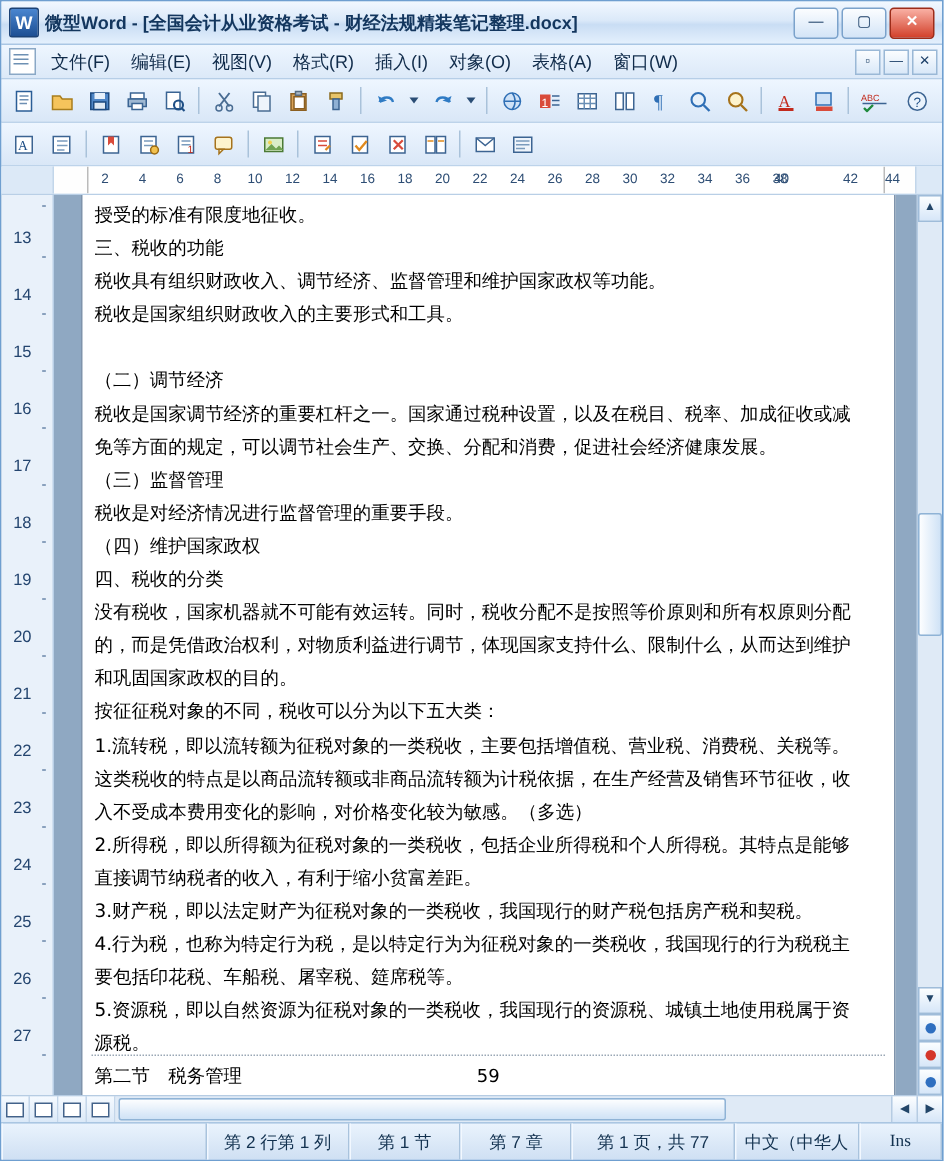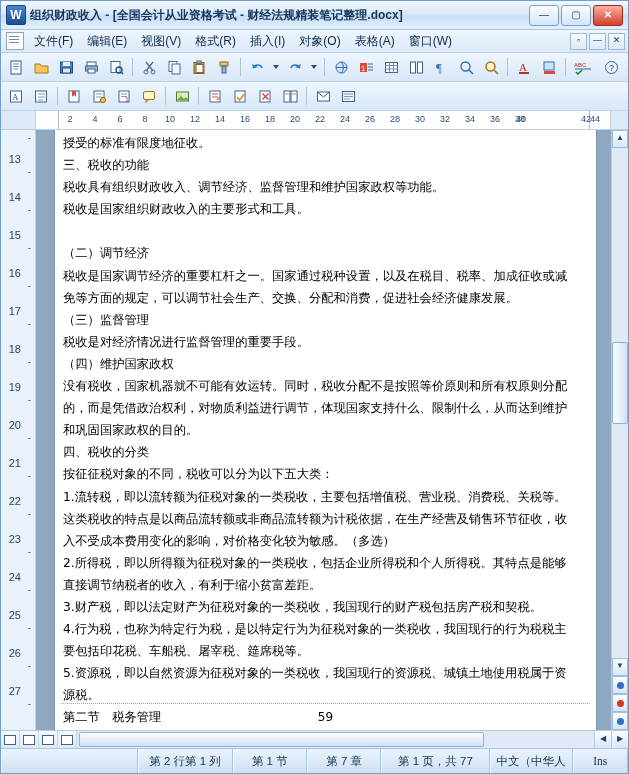--- a/index.html
+++ b/index.html
@@ -348,21 +348,21 @@
   }
   .st-ins { width: 44px; display:flex; align-items:center; justify-content:center;font-family:Liberation Serif, serif; }
 </style>
 </head>
 <body>
 
 <div class="window">
 
   <div class="titlebar">
     <div class="app-icon">W</div>
-    <div class="title-text">组织财政收入 - [全国会计从业资格考试 - 财经法规精装笔记整理.docx]</div>
+    <div class="title-text">微型Word - [全国会计从业资格考试 - 财经法规精装笔记整理.docx]</div>
     <div class="win-btns">
       <div class="win-btn">—</div>
       <div class="win-btn">▢</div>
       <div class="win-btn close">✕</div>
     </div>
   </div>
 
   <div class="menubar">
     <div class="menu-doc-icon"></div>
     <div class="menu-item">文件(F)</div>
@@ -642,21 +642,21 @@
       <div class="tick" style="left:284px">22</div>
       <div class="tick" style="left:309px">24</div>
       <div class="tick" style="left:334px">26</div>
       <div class="tick" style="left:359px">28</div>
       <div class="tick" style="left:384px">30</div>
       <div class="tick" style="left:409px">32</div>
       <div class="tick" style="left:434px">34</div>
       <div class="tick" style="left:459px">36</div>
       <div class="tick" style="left:484px">38</div>
       <div class="tick" style="left:485px">40</div>
-      <div class="tick" style="left:550px">42</div>
+      <div class="tick" style="left:531px">42</div>
       <div class="tick" style="left:559px">44</div>
     </div>
     <div class="ruler-right"></div>
   </div>
 
   <div class="main">
 
     <div class="linecol">
       <div class="dash" style="top:2px">-</div>
       <div class="ln" style="top:24px">13</div>
@@ -697,22 +697,22 @@
           <p>授受的标准有限度地征收。</p>
           <p>三、税收的功能</p>
           <p>税收具有组织财政收入、调节经济、监督管理和维护国家政权等功能。</p>
           <p>税收是国家组织财政收入的主要形式和工具。</p>
           <p>&nbsp;</p>
           <p>（二）调节经济</p>
           <p>税收是国家调节经济的重要杠杆之一。国家通过税种设置，以及在税目、税率、加成征收或减免等方面的规定，可以调节社会生产、交换、分配和消费，促进社会经济健康发展。</p>
           <p>（三）监督管理</p>
           <p>税收是对经济情况进行监督管理的重要手段。</p>
           <p>（四）维护国家政权</p>
+          <p>四、税收的分类</p>
           <p>没有税收，国家机器就不可能有效运转。同时，税收分配不是按照等价原则和所有权原则分配的，而是凭借政治权利，对物质利益进行调节，体现国家支持什么、限制什么，从而达到维护和巩固国家政权的目的。</p>
-          <p>四、税收的分类</p>
           <p>按征征税对象的不同，税收可以分为以下五大类：</p>
           <p>1.流转税，即以流转额为征税对象的一类税收，主要包括增值税、营业税、消费税、关税等。这类税收的特点是以商品流转额或非商品流转额为计税依据，在生产经营及销售环节征收，收入不受成本费用变化的影响，对价格变化较为敏感。（多选）</p>
           <p>2.所得税，即以所得额为征税对象的一类税收，包括企业所得税和个人所得税。其特点是能够直接调节纳税者的收入，有利于缩小贫富差距。</p>
           <p>3.财产税，即以法定财产为征税对象的一类税收，我国现行的财产税包括房产税和契税。</p>
           <p>4.行为税，也称为特定行为税，是以特定行为为征税对象的一类税收，我国现行的行为税税主要包括印花税、车船税、屠宰税、筵席税等。</p>
           <p>5.资源税，即以自然资源为征税对象的一类税收，我国现行的资源税、城镇土地使用税属于资源税。</p>
           <p>第二节　税务管理</p>
 
         </div>
         <div class="footer-sep"></div>

